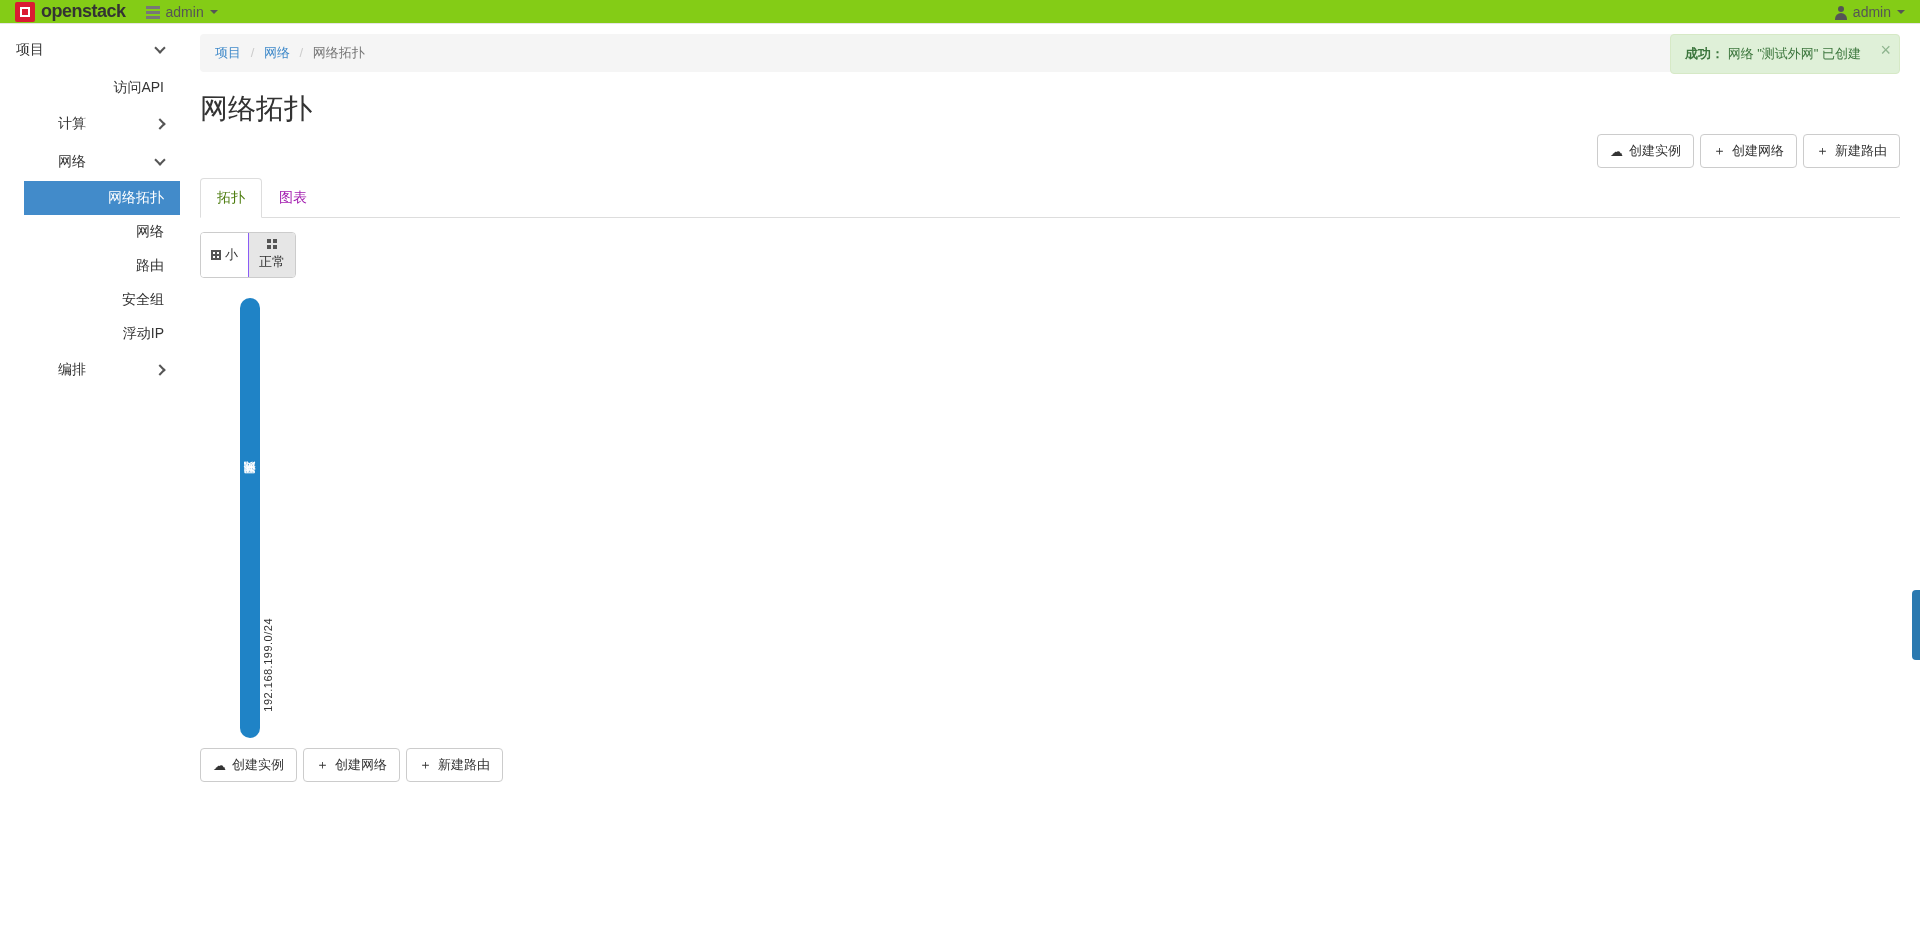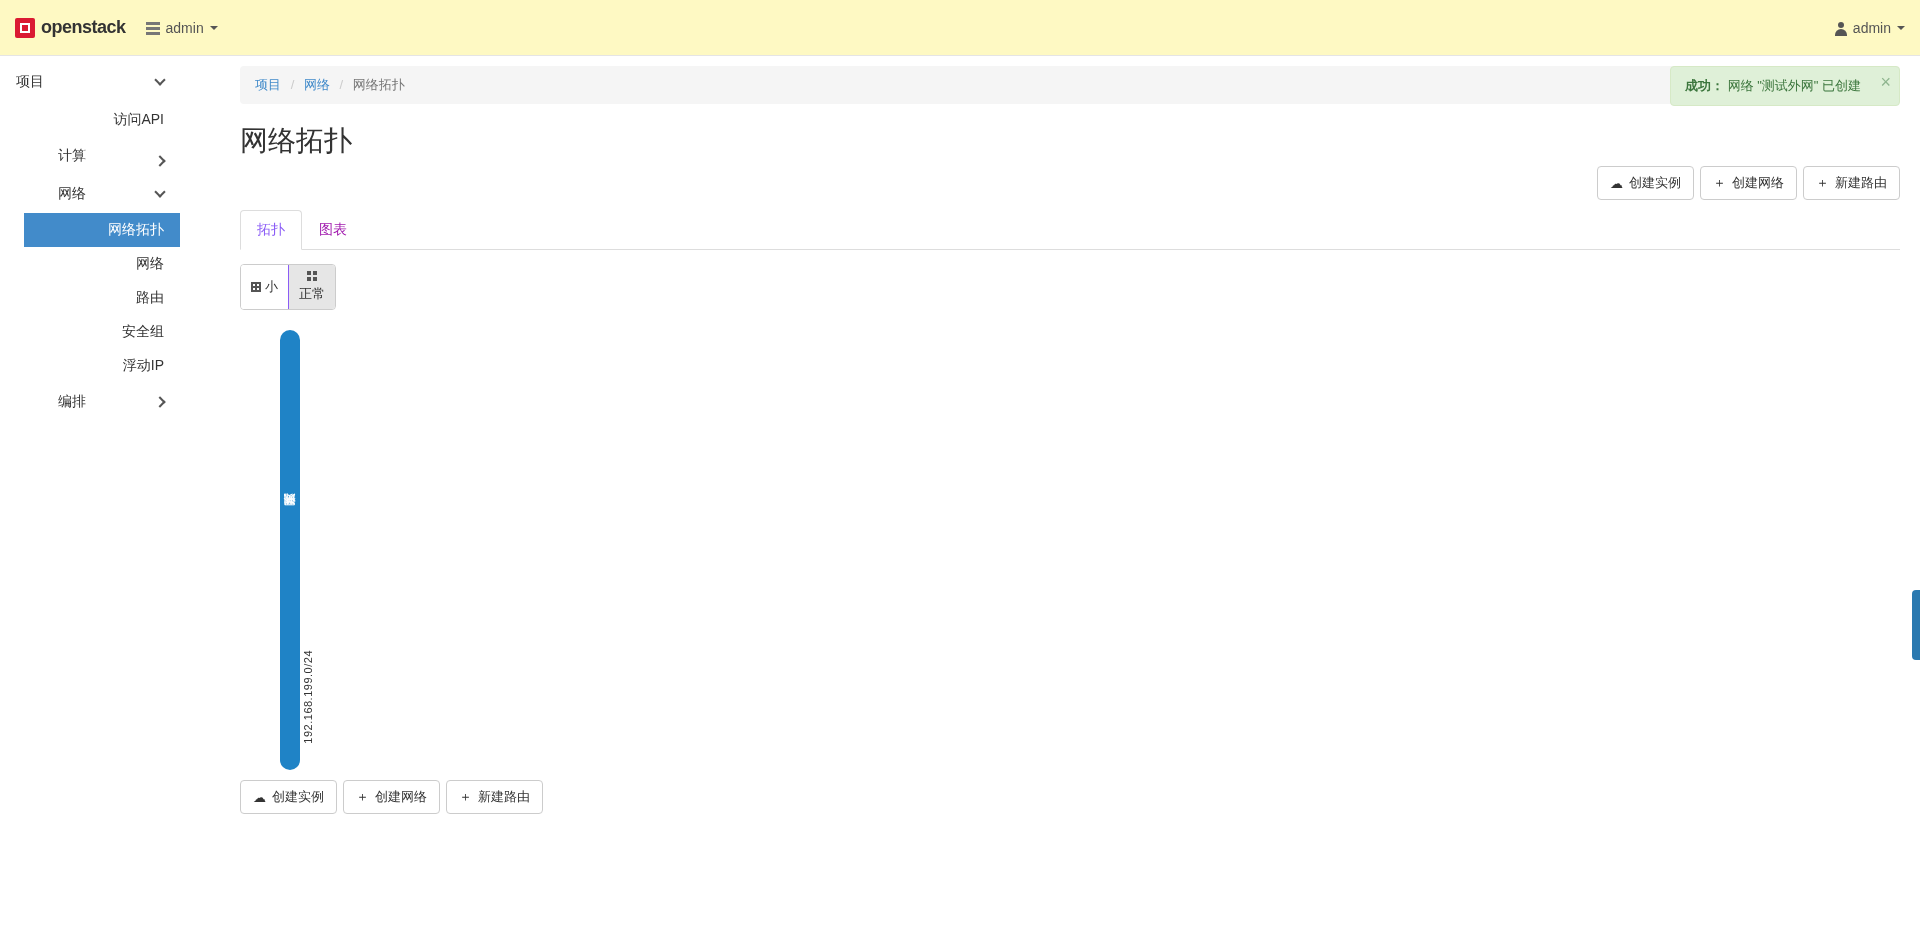--- a/index.html
+++ b/index.html
@@ -1,37 +1,37 @@
 <!DOCTYPE html>
 <html><head>
 <meta charset="utf-8">
 <style>
 * { box-sizing: border-box; margin: 0; padding: 0; }
 body { font-family: "Helvetica Neue", Helvetica, Arial, sans-serif; font-size: 14px; color: #333; background: #fff; }
 
 
-.navbar { height: 56px; background: #fef9c3; border-bottom: 1px solid #e5e5e5; display: flex; align-items: center; padding: 0 15px; }
+.navbar { height: 24px; background: #84cc16; border-bottom: 1px solid #e5e5e5; display: flex; align-items: center; padding: 0 15px; }
 .brand { display: flex; align-items: center; gap: 6px; margin-right: 20px; }
 .brand-logo { width: 20px; height: 20px; background: #da1a32; position: relative; border-radius: 2px; }
 .brand-logo::before { content: ""; position: absolute; inset: 5px; border: 2px solid #fff; }
 .brand-text { font-weight: 600; font-size: 18px; color: #333; letter-spacing: -0.5px; }
 .nav-left { display: flex; align-items: center; gap: 6px; color: #555; cursor: pointer; }
 .nav-right { margin-left: auto; display: flex; align-items: center; gap: 6px; color: #555; cursor: pointer; }
 .caret-down { display: inline-block; width: 0; height: 0; border-left: 4px solid transparent; border-right: 4px solid transparent; border-top: 4px solid #555; vertical-align: middle; }
 .icon-layers { width: 14px; height: 12px; position: relative; display: inline-block; }
 .icon-layers::before, .icon-layers::after { content: ""; position: absolute; left: 0; width: 14px; height: 3px; background: #777; }
 .icon-layers::before { top: 0; }
 .icon-layers::after { top: 5px; }
 .icon-layers span { position: absolute; top: 10px; left: 0; width: 14px; height: 3px; background: #777; }
 .icon-user { display: inline-block; width: 12px; height: 12px; position: relative; }
 .icon-user::before { content: ""; position: absolute; top: 0; left: 3px; width: 6px; height: 6px; border-radius: 50%; background: #555; }
 .icon-user::after { content: ""; position: absolute; bottom: -2px; left: 0; width: 12px; height: 7px; border-radius: 6px 6px 0 0; background: #555; }
 
 
-.container { display: flex; gap: 40px; }
+.container { display: flex; }
 .sidebar { width: 180px; flex-shrink: 0; padding-top: 5px; }
 .main { flex: 1; padding: 0 20px 20px 20px; position: relative; }
 
 
 .side-group { padding: 12px 16px; display: flex; justify-content: space-between; align-items: center; cursor: pointer; color: #333; }
 .side-sub-group { padding: 10px 16px; display: flex; justify-content: space-between; align-items: center; cursor: pointer; }
 .side-leaf { padding: 8px 16px; text-align: right; cursor: pointer; color: #333; margin-left: 24px; }
 .side-leaf.active { background: #428bca; color: #fff; }
 .chev { display: inline-block; width: 8px; height: 8px; border-right: 2px solid #555; border-bottom: 2px solid #555; }
 .chev.right { transform: rotate(-45deg); }
@@ -45,21 +45,21 @@
 
 .page-title { font-size: 28px; font-weight: 400; margin: 18px 0 12px 0; color: #333; }
 
 
 .top-actions { position: absolute; right: 20px; top: 110px; display: flex; gap: 6px; }
 .btn { display: inline-flex; align-items: center; gap: 6px; padding: 7px 12px; background: #fff; border: 1px solid #ccc; border-radius: 4px; font-size: 13px; color: #333; cursor: pointer; }
 
 
 .tabs { display: flex; border-bottom: 1px solid #ddd; margin-top: 50px; }
 .tab { padding: 10px 16px; cursor: pointer; color: #a21caf; border: 1px solid transparent; margin-bottom: -1px; }
-.tab.active { color: #8b5cf6; background: #fff; border: 1px solid #ddd; border-bottom-color: #fff; border-radius: 4px 4px 0 0; }
+.tab.active { color: #4d7c0f; background: #fff; border: 1px solid #ddd; border-bottom-color: #fff; border-radius: 4px 4px 0 0; }
 
 
 .size-toggle { display: inline-flex; margin-top: 14px; border: 1px solid #ccc; border-radius: 4px; overflow: hidden; }
 .size-btn { padding: 6px 10px; font-size: 13px; background: #fff; cursor: pointer; display: flex; align-items: center; gap: 4px; }
 .size-btn + .size-btn { border-left: 1px solid #8b5cf6; flex-direction: column; }
 .size-btn.active { background: #e6e6e6; }
 .grid-icon { display: inline-block; width: 10px; height: 10px; background: repeating-linear-gradient(90deg,#555 0 2px,transparent 2px 4px), repeating-linear-gradient(0deg,#555 0 2px,transparent 2px 4px); }
 .grid4 { display: inline-grid; grid-template-columns: 4px 4px; grid-template-rows: 4px 4px; gap: 2px; }
 .grid4 span { background: #555; }
 
@@ -107,21 +107,21 @@
   <div class="sidebar">
     <div class="side-group">
       <span>项目</span>
       <span class="chev down"></span>
     </div>
 
     <div class="side-leaf">
       <span>访问API</span>
     </div>
 
-    <div class="side-sub-group" style="justify-content:flex-end;gap:70px;align-items:flex-end;">
+    <div class="side-sub-group" style="justify-content:flex-end;gap:70px;">
       <span>计算</span>
       <span class="chev right"></span>
     </div>
 
     <div class="side-sub-group" style="justify-content:flex-end;gap:70px;">
       <span>网络</span>
       <span class="chev down"></span>
     </div>
 
     <div class="side-leaf active">

